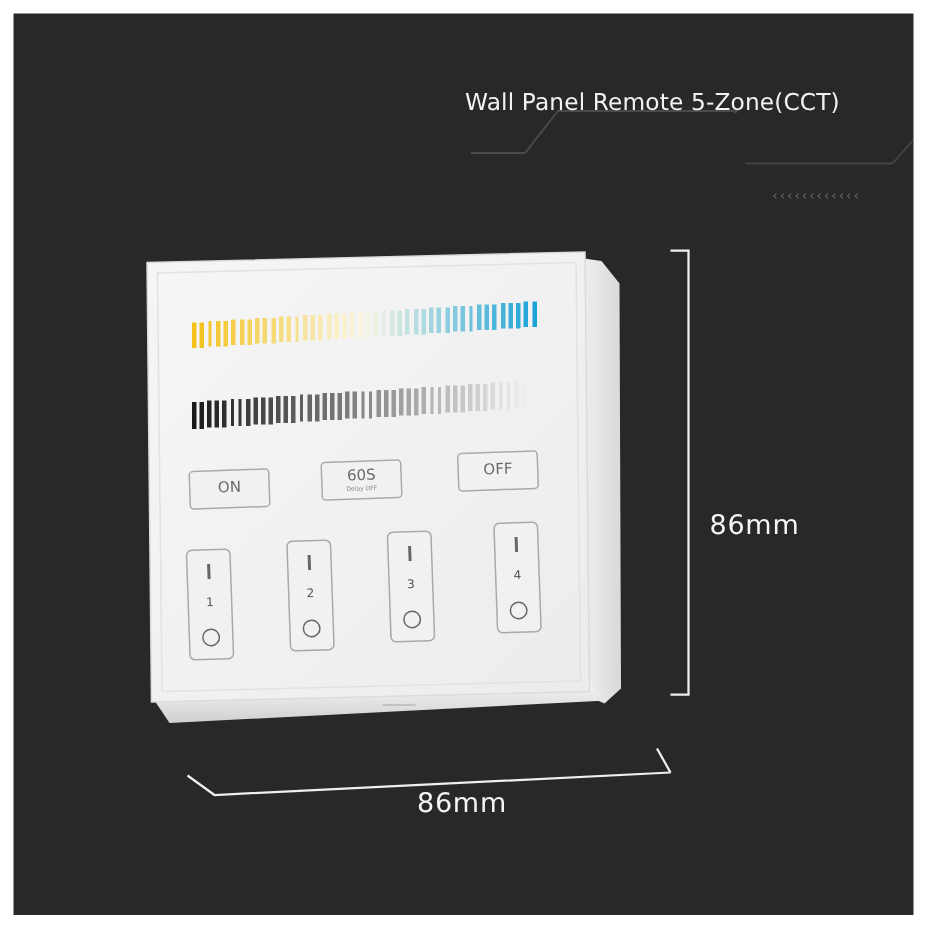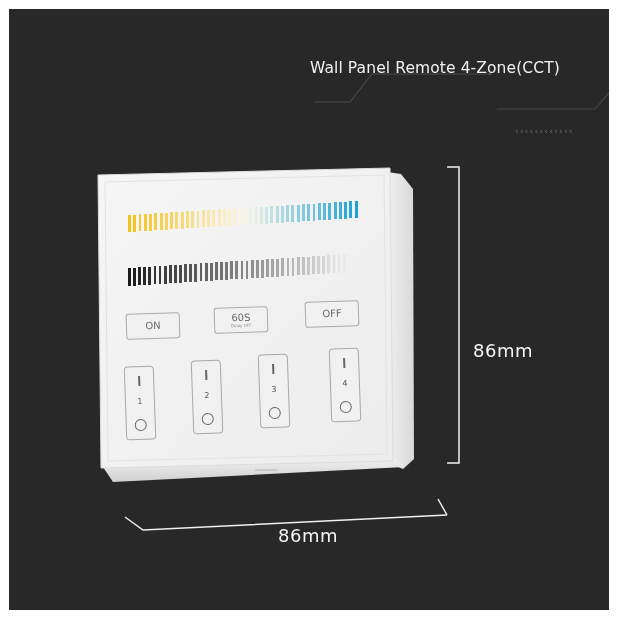--- a/index.html
+++ b/index.html
@@ -22,21 +22,21 @@
 
 <div class="stage">
 
   <svg width="600" height="600">
     <polyline points="305,93 341,93 363,65 481,65" fill="none" stroke="#4a4a4a" stroke-width="1.2"></polyline>
     <circle cx="481" cy="65" r="1.6" fill="#4a4a4a"></circle>
     <polyline points="488,100 586,100 600,84" fill="none" stroke="#444" stroke-width="1.2"></polyline>
   </svg>
   <div class="chev">‹‹‹‹‹‹‹‹‹‹‹‹</div>
 
-  <div class="title">Wall Panel Remote 4-Zone(CCT)</div>
+  <div class="title">Wall Panel Remote 5-Zone(CCT)</div>
 
   <svg class="device" width="600" height="600">
     <defs>
       <linearGradient id="face" x1="0" y1="0" x2="1" y2="1">
         <stop offset="0" stop-color="#f6f6f6"></stop>
         <stop offset="1" stop-color="#ececec"></stop>
       </linearGradient>
       <linearGradient id="side" x1="0" y1="0" x2="1" y2="0">
         <stop offset="0" stop-color="#f0f0f0"></stop>
         <stop offset="1" stop-color="#d9d9d9"></stop>

